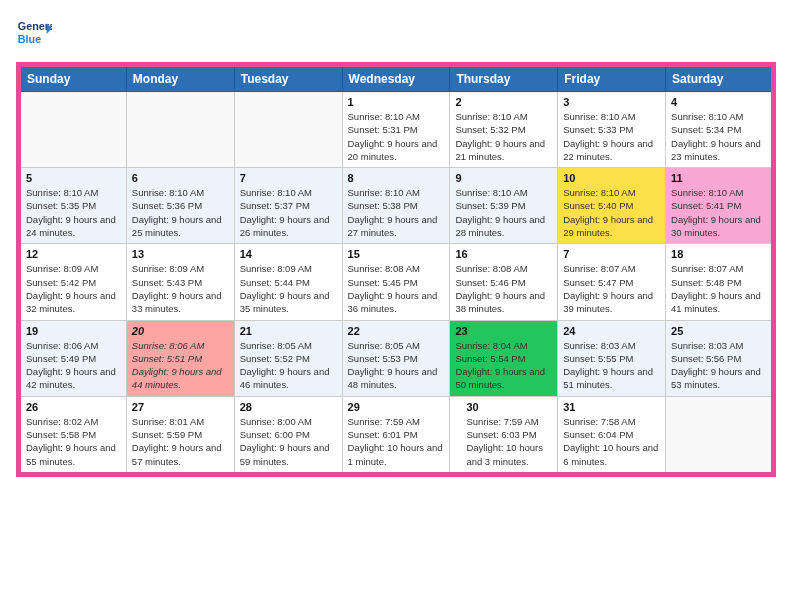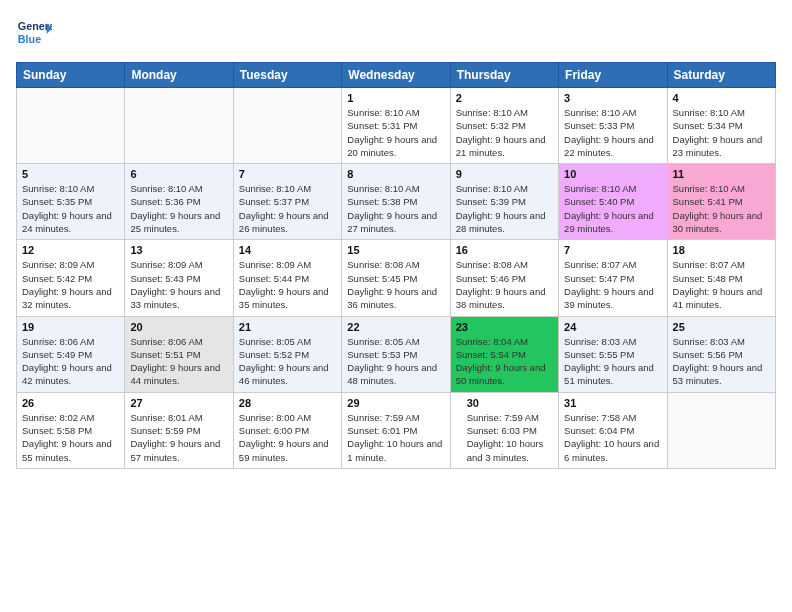--- a/index.html
+++ b/index.html
@@ -40,21 +40,21 @@
       color: #1a1a1a;
     }
     .location-title {
       font-size: 14px;
       color: #333;
       margin-top: 2px;
     }
     .calendar {
       width: 100%;
       border-collapse: collapse;
-      border: 1px solid #ec4899;
+      border: 5px solid #ec4899;
     }
     .calendar th {
       background-color: #2e6eb5;
       color: #fff;
       font-size: 12px;
       font-weight: bold;
       text-align: left;
       padding: 5px 6px;
       border: 1px solid #2057a0;
     }
@@ -175,21 +175,21 @@
             <div class="day-info" style="white-space: pre-line;">Sunrise: 8:10 AM
 Sunset: 5:38 PM
 Daylight: 9 hours and 27 minutes.</div>
           </td>
           <td style="background: rgb(238, 242, 250);">
             <span class="day-number">9</span>
             <div class="day-info" style="white-space: pre-line;">Sunrise: 8:10 AM
 Sunset: 5:39 PM
 Daylight: 9 hours and 28 minutes.</div>
           </td>
-          <td style="background: #f0abfc;">
+          <td style="background: #fde047;">
             <span class="day-number">10</span>
             <div class="day-info" style="white-space: pre-line;">Sunrise: 8:10 AM
 Sunset: 5:40 PM
 Daylight: 9 hours and 29 minutes.</div>
           </td>
           <td style="background: #f9a8d4;">
             <span class="day-number">11</span>
             <div class="day-info" style="white-space: pre-line;">Sunrise: 8:10 AM
 Sunset: 5:41 PM
 Daylight: 9 hours and 30 minutes.</div>
@@ -239,21 +239,21 @@
 Daylight: 9 hours and 41 minutes.</div>
           </td>
         </tr>
         <tr>
           <td style="background: rgb(238, 242, 250); margin-top: 28px;">
             <span class="day-number">19</span>
             <div class="day-info" style="white-space: pre-line;">Sunrise: 8:06 AM
 Sunset: 5:49 PM
 Daylight: 9 hours and 42 minutes.</div>
           </td>
-          <td style="background: #e5e5e5;">
+          <td style="background: #fca5a5; font-style: italic;">
             <span class="day-number">20</span>
             <div class="day-info" style="white-space: pre-line;">Sunrise: 8:06 AM
 Sunset: 5:51 PM
 Daylight: 9 hours and 44 minutes.</div>
           </td>
           <td style="background: rgb(238, 242, 250);">
             <span class="day-number">21</span>
             <div class="day-info" style="white-space: pre-line;">Sunrise: 8:05 AM
 Sunset: 5:52 PM
 Daylight: 9 hours and 46 minutes.</div>

